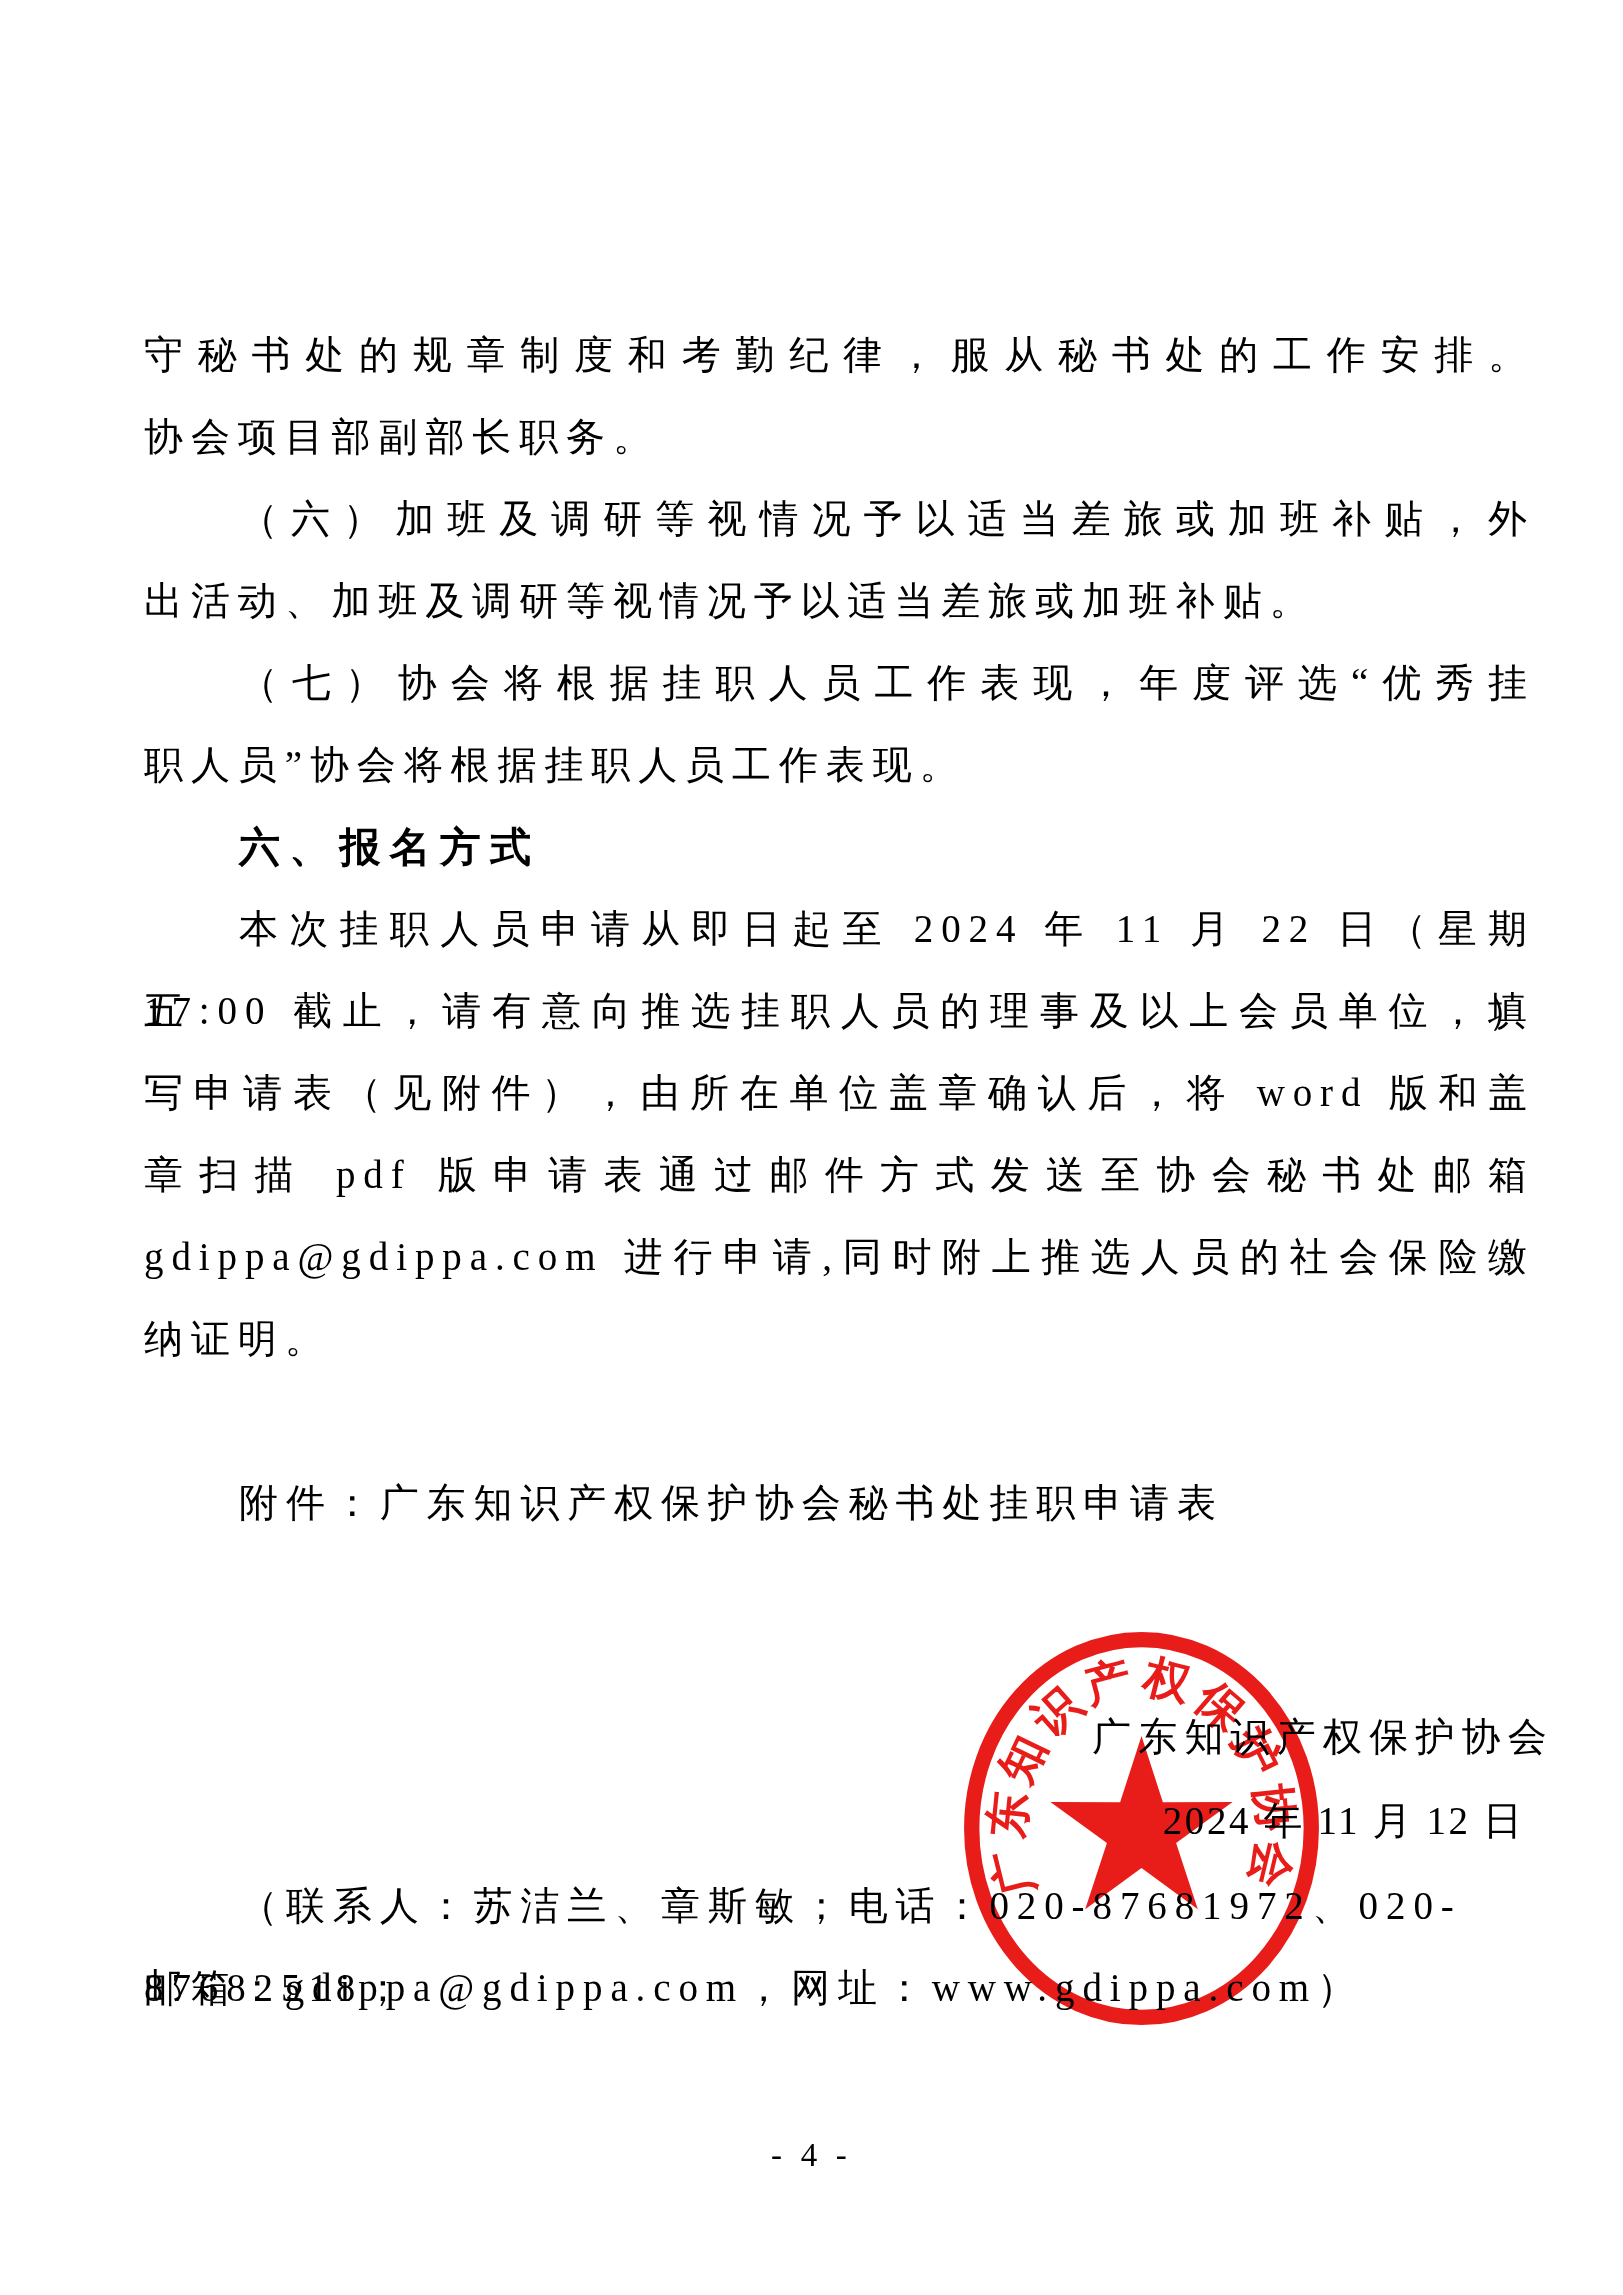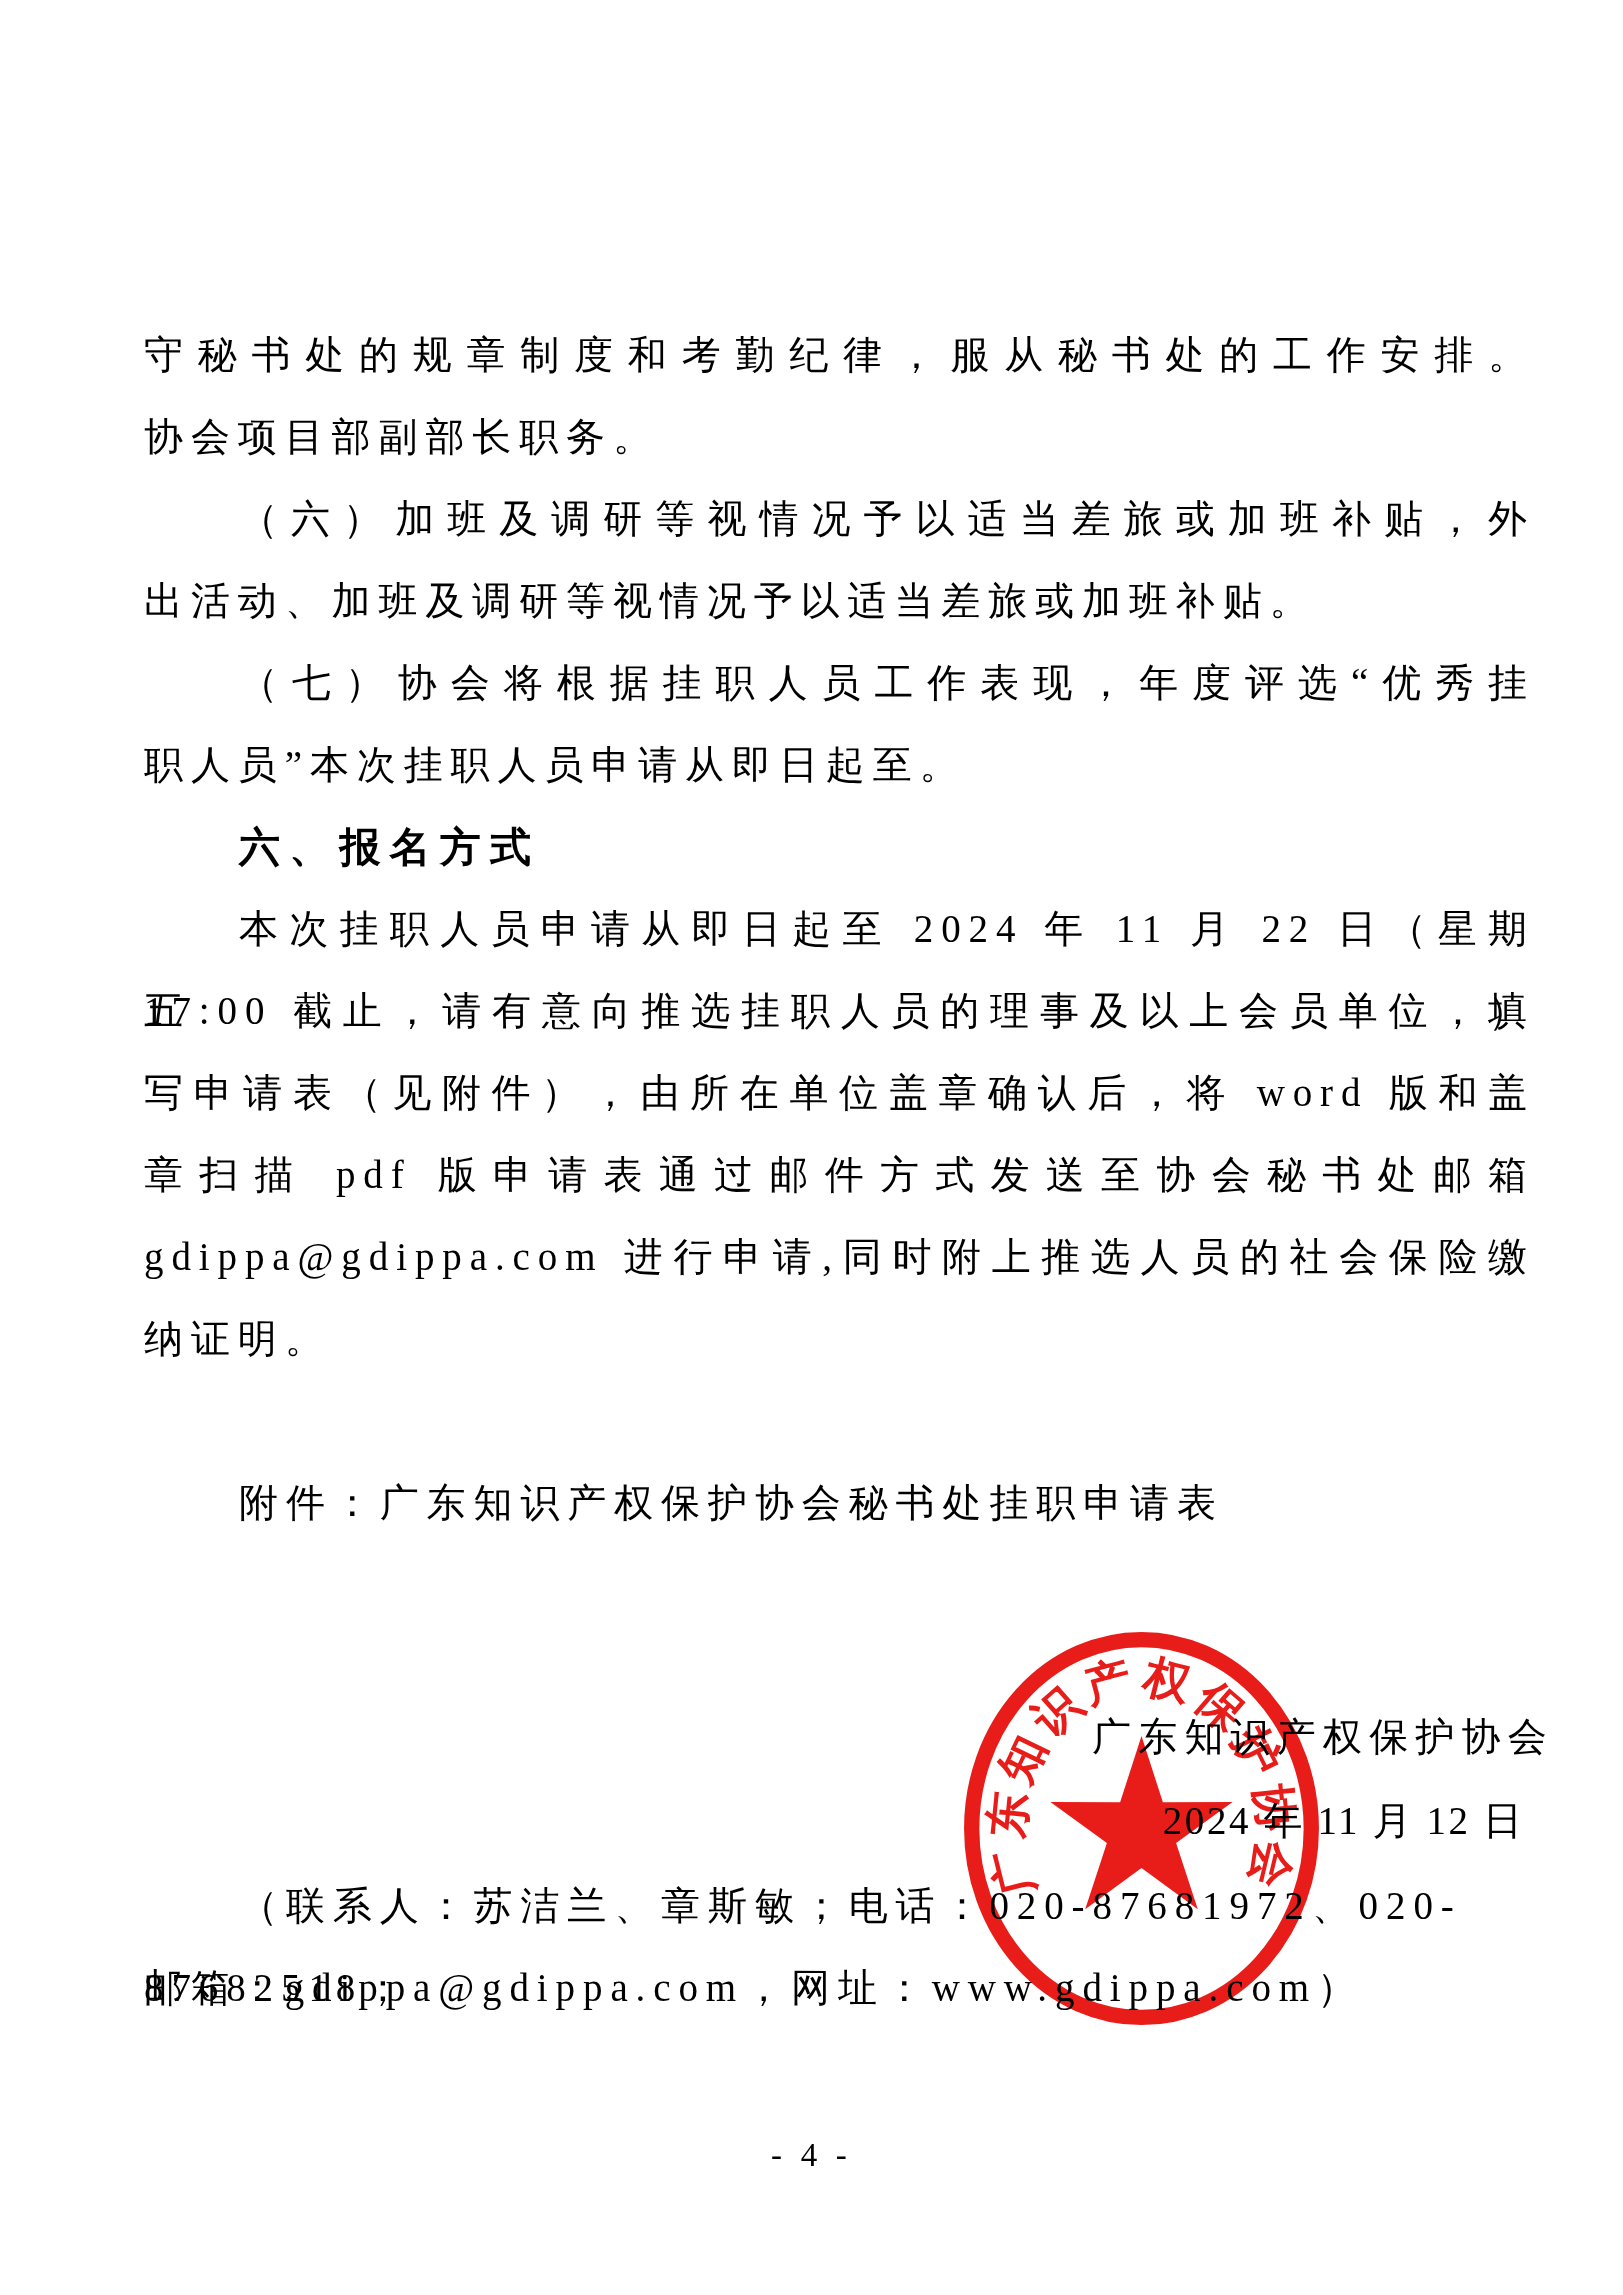--- a/index.html
+++ b/index.html
@@ -40,21 +40,21 @@
 <body>
 
 <div class="page">
 
   <div class="doc-body">
     <div class="line stretch">守秘书处的规章制度和考勤纪律，服从秘书处的工作安排。</div>
     <div class="line">协会项目部副部长职务。</div>
     <div class="line indent stretch">（六）加班及调研等视情况予以适当差旅或加班补贴，外</div>
     <div class="line">出活动、加班及调研等视情况予以适当差旅或加班补贴。</div>
     <div class="line indent stretch">（七）协会将根据挂职人员工作表现，年度评选“优秀挂</div>
-    <div class="line">职人员”本次挂职人员申请从即日起至。</div>
+    <div class="line">职人员”协会将根据挂职人员工作表现。</div>
     <div class="line indent heading">六、报名方式</div>
     <div class="line indent stretch">本次挂职人员申请从即日起至 2024 年 11 月 22 日（星期五）</div>
     <div class="line stretch">17:00 截止，请有意向推选挂职人员的理事及以上会员单位，填</div>
     <div class="line stretch">写申请表（见附件），由所在单位盖章确认后，将 word 版和盖</div>
     <div class="line stretch">章扫描 pdf 版申请表通过邮件方式发送至协会秘书处邮箱</div>
     <div class="line stretch">gdippa@gdippa.com 进行申请,同时附上推选人员的社会保险缴</div>
     <div class="line">纳证明。</div>
     <div class="line indent attach">附件：广东知识产权保护协会秘书处挂职申请表</div>
   </div>
 

